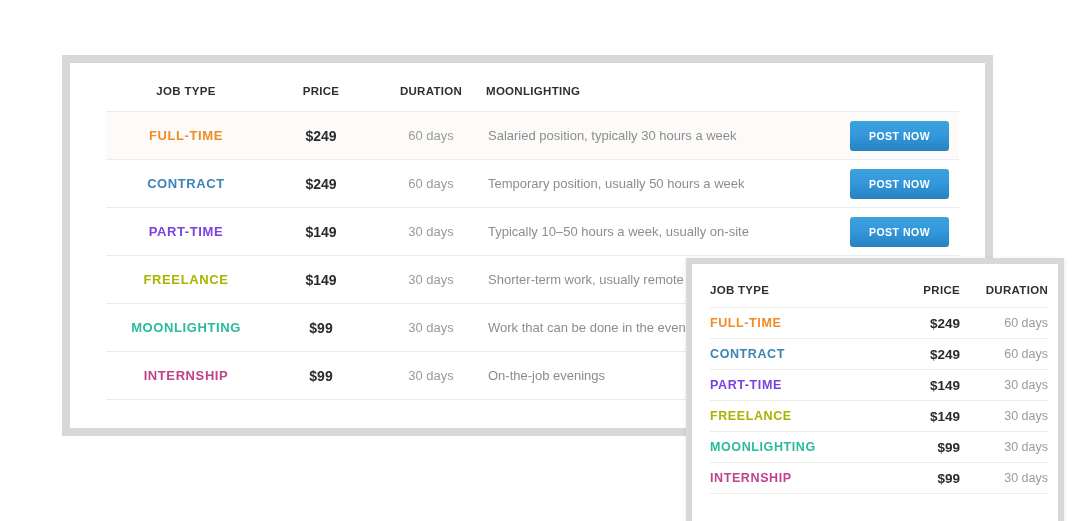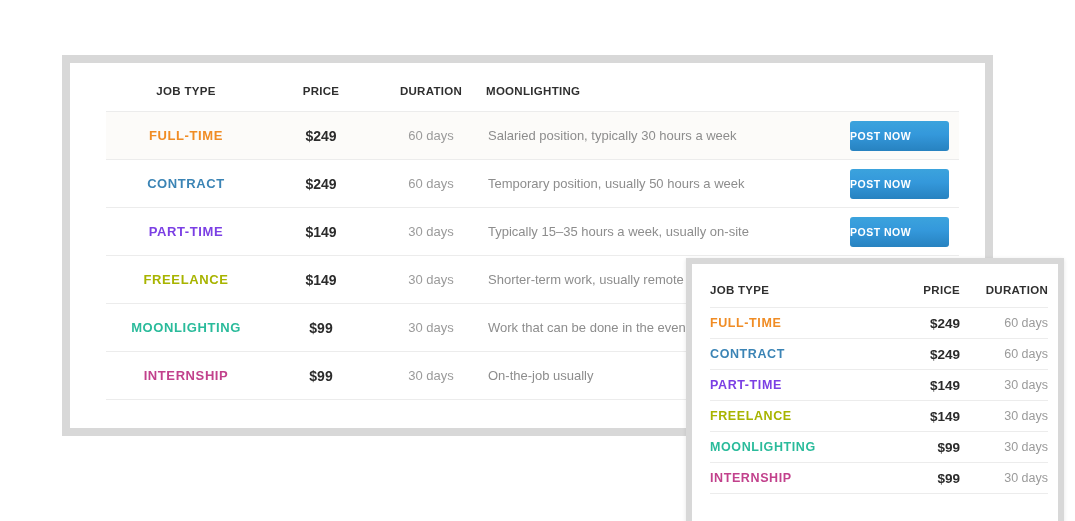--- a/index.html
+++ b/index.html
@@ -109,21 +109,21 @@
     width: 99px;
     height: 30px;
     line-height: 30px;
     border: 0;
     border-radius: 3px;
     background: linear-gradient(to bottom, #3ba3dd 0%, #3498db 45%, #2782c0 100%);
     color: #ffffff;
     font-size: 10.5px;
     font-weight: bold;
     letter-spacing: 0.5px;
-    text-align: left;
+    text-align: center;
     cursor: pointer;
     font-family: "Liberation Sans", sans-serif;
   }
 
   
   .overlay-panel {
     position: absolute;
     left: 686px;
     top: 258px;
     width: 378px;
@@ -233,21 +233,21 @@
             <td class="desc-cell">Temporary position, usually 50 hours a week</td>
             <td class="act-cell">
               <button class="post-btn">POST NOW</button>
             </td>
           </tr>
 
           <tr>
             <td class="type-cell" style="color:#7b3fe4">PART-TIME</td>
             <td class="price-cell">$149</td>
             <td class="dur-cell">30 days</td>
-            <td class="desc-cell">Typically 15–35 hours a week, usually on-site</td>
+            <td class="desc-cell">Typically 10–50 hours a week, usually on-site</td>
             <td class="act-cell">
               <button class="post-btn">POST NOW</button>
             </td>
           </tr>
 
           <tr>
             <td class="type-cell" style="color:#a8b400">FREELANCE</td>
             <td class="price-cell">$149</td>
             <td class="dur-cell">30 days</td>
             <td class="desc-cell">Shorter-term work, usually remote (off-site)</td>
@@ -263,21 +263,21 @@
             <td class="desc-cell">Work that can be done in the evenings</td>
             <td class="act-cell">
               <button class="post-btn">POST NOW</button>
             </td>
           </tr>
 
           <tr>
             <td class="type-cell" style="color:#c2418c">INTERNSHIP</td>
             <td class="price-cell">$99</td>
             <td class="dur-cell">30 days</td>
-            <td class="desc-cell">On-the-job usually</td>
+            <td class="desc-cell">On-the-job evenings</td>
             <td class="act-cell">
               <button class="post-btn">POST NOW</button>
             </td>
           </tr>
 
           <tr class="spacer-row">
             <td></td>
             <td></td>
             <td></td>
             <td></td>

